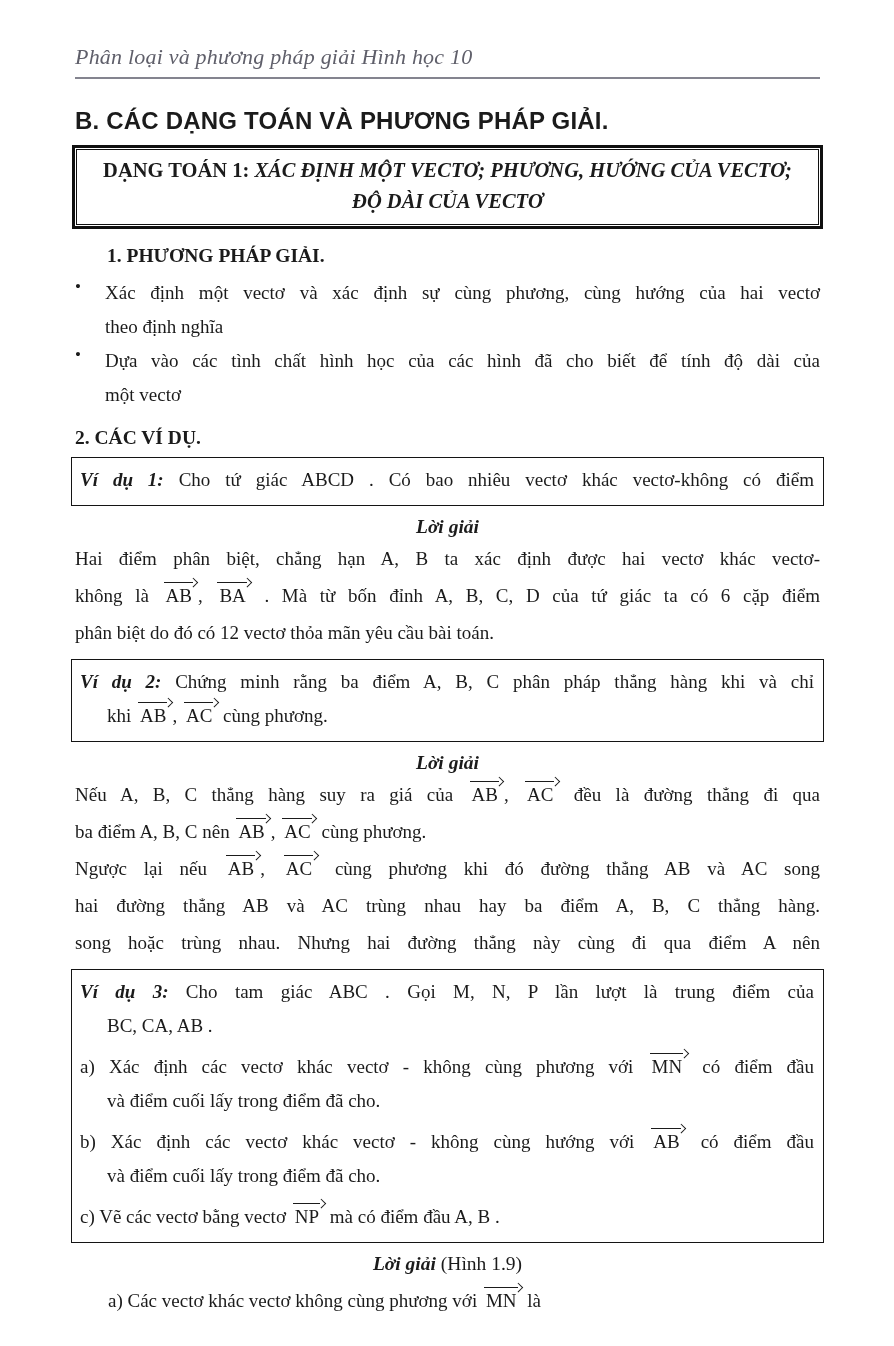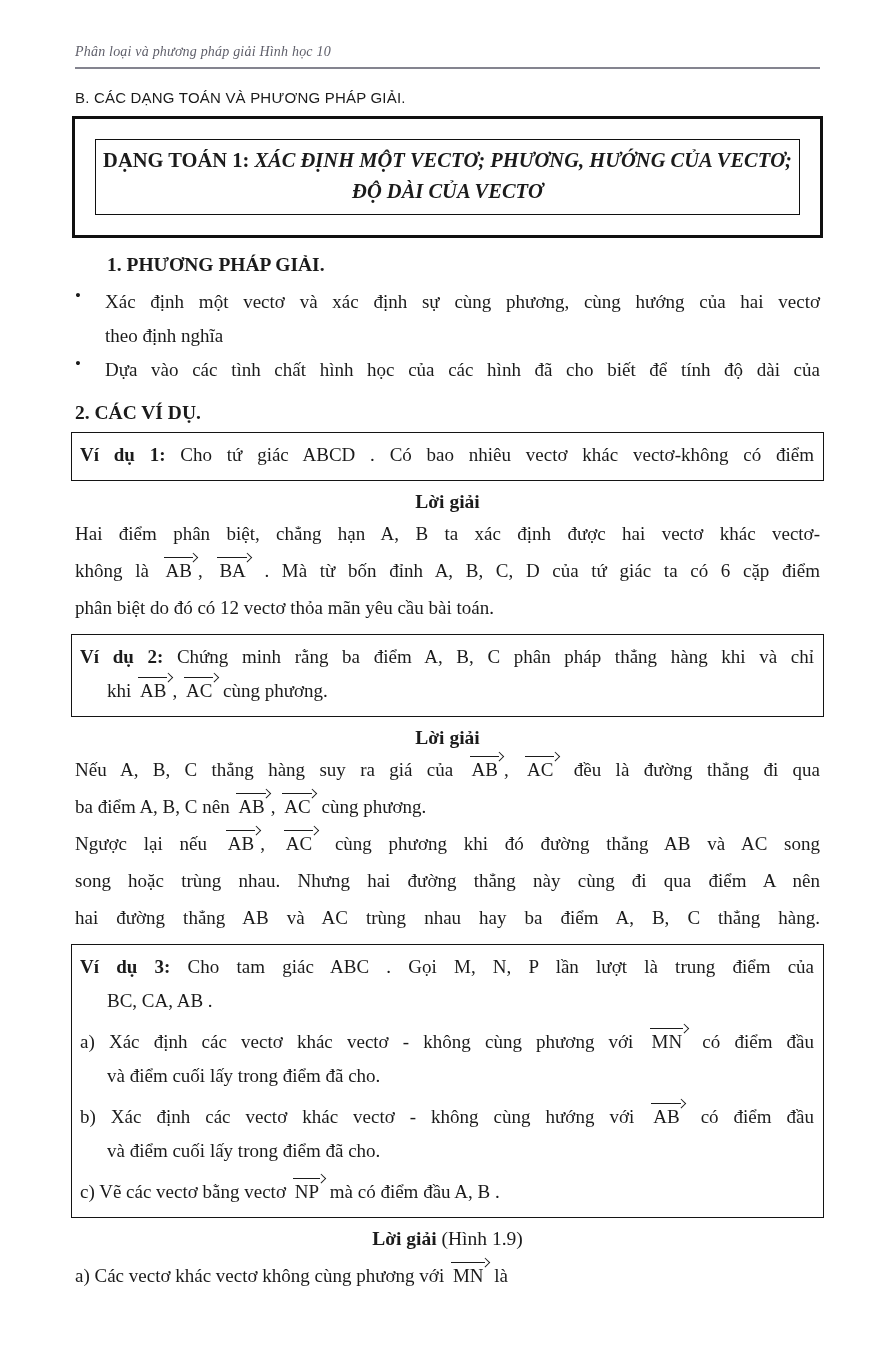--- a/index.html
+++ b/index.html
@@ -10,47 +10,47 @@
     background:#ffffff;
     color:#1b1b1b;
     font-family:"Liberation Serif","DejaVu Serif",serif;
     box-sizing:border-box;
     padding:44px 74px 0 75px;
     overflow:hidden;
   }
   
   .runhead{
     font-style:italic;
-    font-size:14px;
+    font-size:22px;
     color:#5f5f6a;
     padding-bottom:7px;
     border-bottom:2px solid #84848f;
     letter-spacing:.2px;
   }
   
   .h1{
     font-family:"Liberation Sans","DejaVu Sans",sans-serif;
-    font-weight:normal;
-    font-size:15px;
-    margin:20px 0 10px 0;
+    font-weight:bold;
+    font-size:24px;
+    margin:28px 0 10px 0;
     letter-spacing:.2px;
   }
   
-  .dbox{border:3px solid #101010;padding:20px;margin:0 -3px;}
+  .dbox{border:3px solid #101010;padding:1px;margin:0 -3px;}
   .dbox-inner{border:1.6px solid #101010;padding:5px 6px 7px 6px;}
   .dbox .ln{font-size:20.5px;font-weight:bold;line-height:31px;}
   .dbox .bi{font-weight:bold;font-style:italic;}
   
   .ln{text-align:justify;}
   .ln.j{text-align-last:justify;}
   .ln.ind1{padding-left:27px;}
   .ln.mt{margin-top:7px;}
   .center-lines .ln{text-align:center;text-align-last:center;}
   .b{font-weight:bold;}
-  .bi{font-weight:bold;}
+  .bi{font-weight:bold;font-style:italic;}
   
   .vec{
     display:inline-block;position:relative;line-height:1;
     padding:5px 5px 0 2px;margin:0 1px 0 2px;
   }
   .vec::before{
     content:"";position:absolute;top:1px;left:0;right:4px;
     border-top:1.5px solid #1b1b1b;
   }
   .vec::after{
@@ -73,21 +73,21 @@
     border:1.7px solid #141414;
     margin:8px -4px 0 -4px;
     padding:5px 9px 8px 8px;
     font-size:19px;
   }
   .exbox .ln{line-height:34px;}
   
   .sol-title{font-size:19.5px;margin:10px 0 2px 0;}
   .sol{font-size:19px;}
   .sol .ln{line-height:37px;}
-  .ans{font-size:19px;margin-top:8px;}
+  .ans{font-size:19px;margin-top:8px;margin-left:33px;}
   .ans .ln{line-height:36px;}
   .vlist{font-size:19px;padding-left:58px;margin-top:3px;}
   .vlist .ln{line-height:40px;text-align:left;text-align-last:left;}
 </style>
 </head>
 <body>
 
 <div class="page">
 
   <div class="runhead">Phân loại và phương pháp giải Hình học 10</div>
@@ -108,20 +108,21 @@
       <span class="dot">•</span>
       <div class="content">
           <div class="ln j"><span>Xác định một vectơ và xác định sự cùng phương, cùng hướng của hai vectơ</span></div>
           <div class="ln"><span>theo định nghĩa</span></div>
         </div>
     </div>
     <div class="bullet">
       <span class="dot">•</span>
       <div class="content">
           <div class="ln j"><span>Dựa vào các tình chất hình học của các hình đã cho biết để tính độ dài của</span></div>
+          <div class="ln"><span>một vectơ</span></div>
         </div>
     </div>
   </div>
 
   <div class="sect-title">2. CÁC VÍ DỤ.</div>
 
   <div class="exbox">
       <div class="ln j"><span class="bi">Ví dụ 1:</span><span> Cho tứ giác ABCD . Có bao nhiêu vectơ khác vectơ-không có điểm</span></div>
     </div>
 
@@ -141,22 +142,22 @@
     </div>
 
   <div class="sol-title center-lines">
       <div class="ln"><span class="bi">Lời giải</span></div>
     </div>
 
   <div class="sol">
       <div class="ln j"><span>Nếu A, B, C thẳng hàng suy ra giá của </span><span class="vec">AB</span><span>, </span><span class="vec">AC</span><span> đều là đường thẳng đi qua</span></div>
       <div class="ln"><span>ba điểm A, B, C nên </span><span class="vec">AB</span><span>, </span><span class="vec">AC</span><span> cùng phương.</span></div>
       <div class="ln j"><span>Ngược lại nếu </span><span class="vec">AB</span><span>, </span><span class="vec">AC</span><span> cùng phương khi đó đường thẳng AB và AC song</span></div>
+      <div class="ln j"><span>hai đường thẳng AB và AC trùng nhau hay ba điểm A, B, C thẳng hàng.</span></div>
       <div class="ln j"><span>song hoặc trùng nhau. Nhưng hai đường thẳng này cùng đi qua điểm A nên</span></div>
-      <div class="ln j"><span>hai đường thẳng AB và AC trùng nhau hay ba điểm A, B, C thẳng hàng.</span></div>
     </div>
 
   <div class="exbox">
       <div class="ln j"><span class="bi">Ví dụ 3:</span><span> Cho tam giác ABC . Gọi M, N, P lần lượt là trung điểm của</span></div>
       <div class="ln ind1"><span>BC, CA, AB .</span></div>
       <div class="ln j mt"><span>a) Xác định các vectơ khác vectơ - không cùng phương với </span><span class="vec">MN</span><span> có điểm đầu</span></div>
       <div class="ln ind1"><span>và điểm cuối lấy trong điểm đã cho.</span></div>
       <div class="ln j mt"><span>b) Xác định các vectơ khác vectơ - không cùng hướng với </span><span class="vec">AB</span><span> có điểm đầu</span></div>
       <div class="ln ind1"><span>và điểm cuối lấy trong điểm đã cho.</span></div>
       <div class="ln mt"><span>c) Vẽ các vectơ bằng vectơ </span><span class="vec">NP</span><span> mà có điểm đầu A, B .</span></div>

